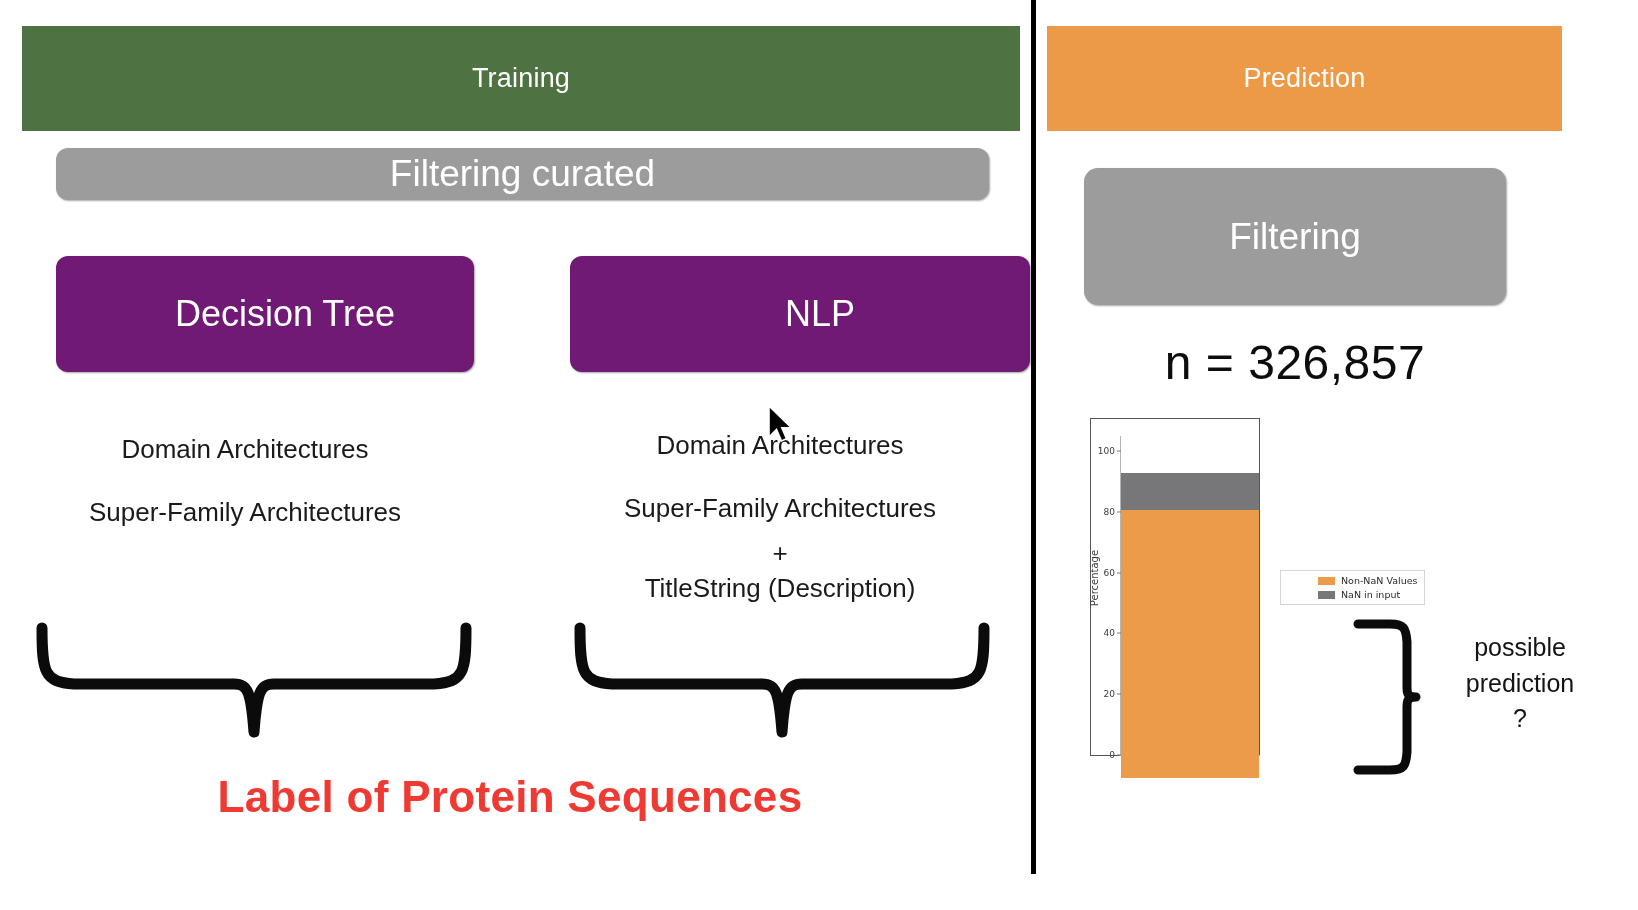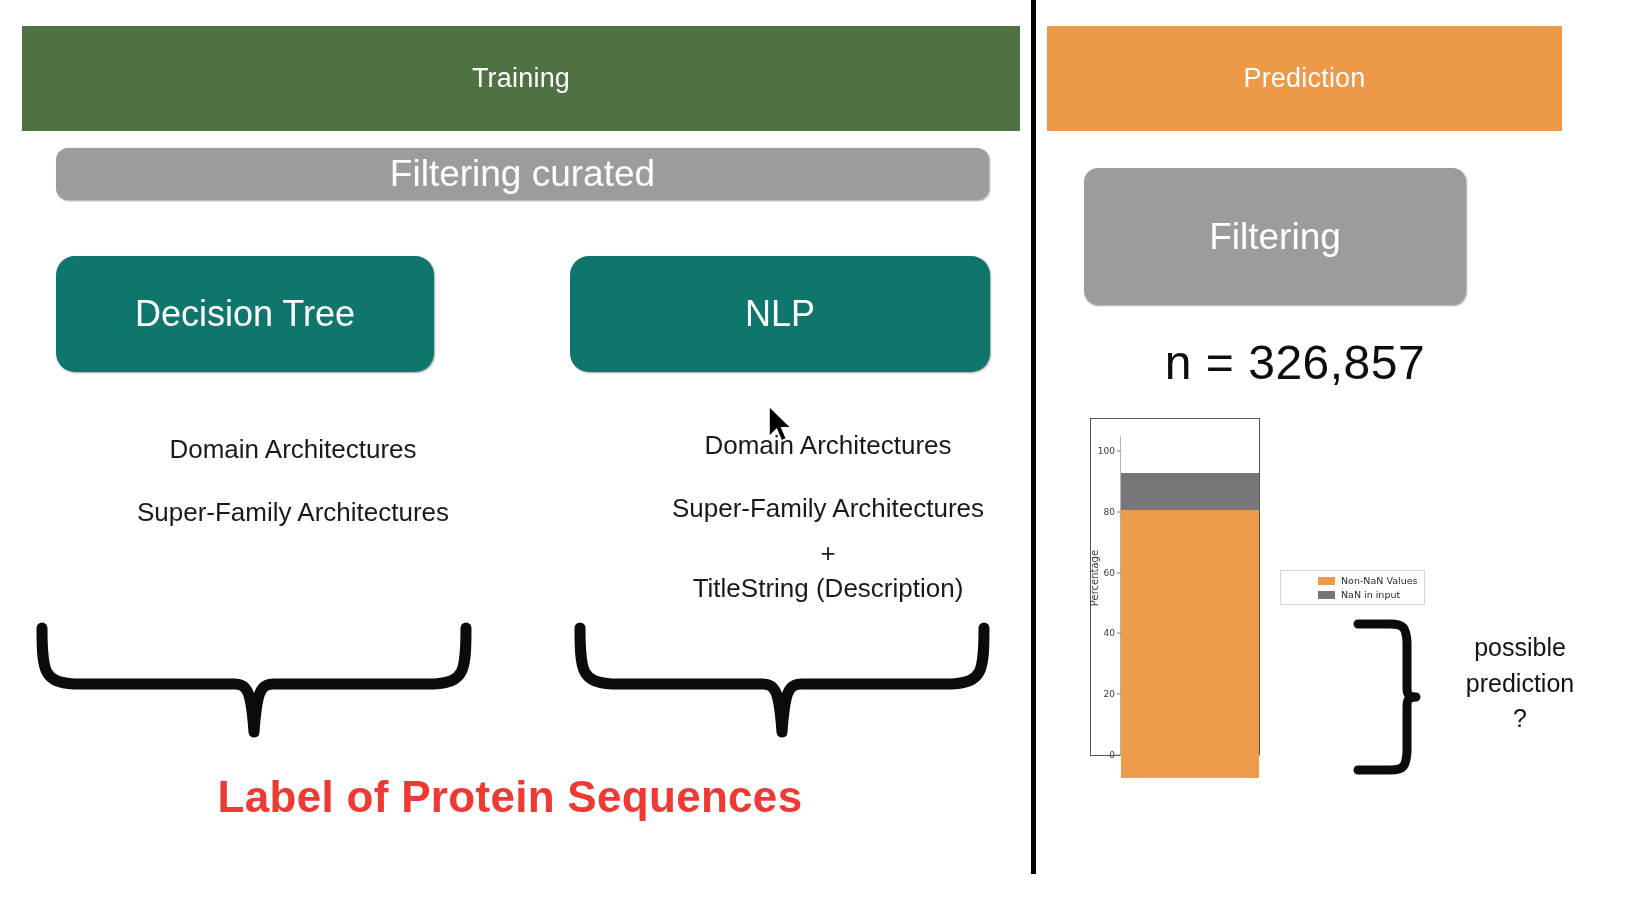--- a/index.html
+++ b/index.html
@@ -63,48 +63,48 @@
     color: #ffffff;
     box-shadow: 1px 1px 2px rgba(0,0,0,.35);
   }
   .filtering-curated {
     left: 56px; top: 148px;
     width: 933px; height: 52px;
     font-size: 37px;
   }
   .filtering-noncurated {
     left: 1084px; top: 168px;
-    width: 382px; height: 137px;
+    width: 422px; height: 137px;
     font-size: 37px;
     line-height: 1.45;
     border-radius: 14px;
   }
 
   .blue-box {
     position: absolute;
-    background: #0f766e;
-    border-radius: 19px;
+    background: #701a75;
+    border-radius: 12px;
     display: flex;
     align-items: center;
     justify-content: center;
     color: #ffffff;
     font-size: 36px;
     box-shadow: 1px 1px 2px rgba(0,0,0,.35);
+    padding-left: 40px;
   }
   .box-decision-tree { left: 56px;  top: 256px; width: 378px; height: 116px; }
   .box-nlp           { left: 570px; top: 256px; width: 420px; height: 116px; }
 
   
   .text-line {
     position: absolute;
     color: #1a1a1a;
     font-size: 26px;
     text-align: center;
     white-space: nowrap;
-    margin-left: 48px;
   }
   .col-left  { left: 0px;   width: 490px; }
   .col-right { left: 545px; width: 470px; }
 
   .n-count {
     position: absolute;
     left: 1084px; top: 335px;
     width: 422px;
     text-align: center;
     font-size: 48px;

